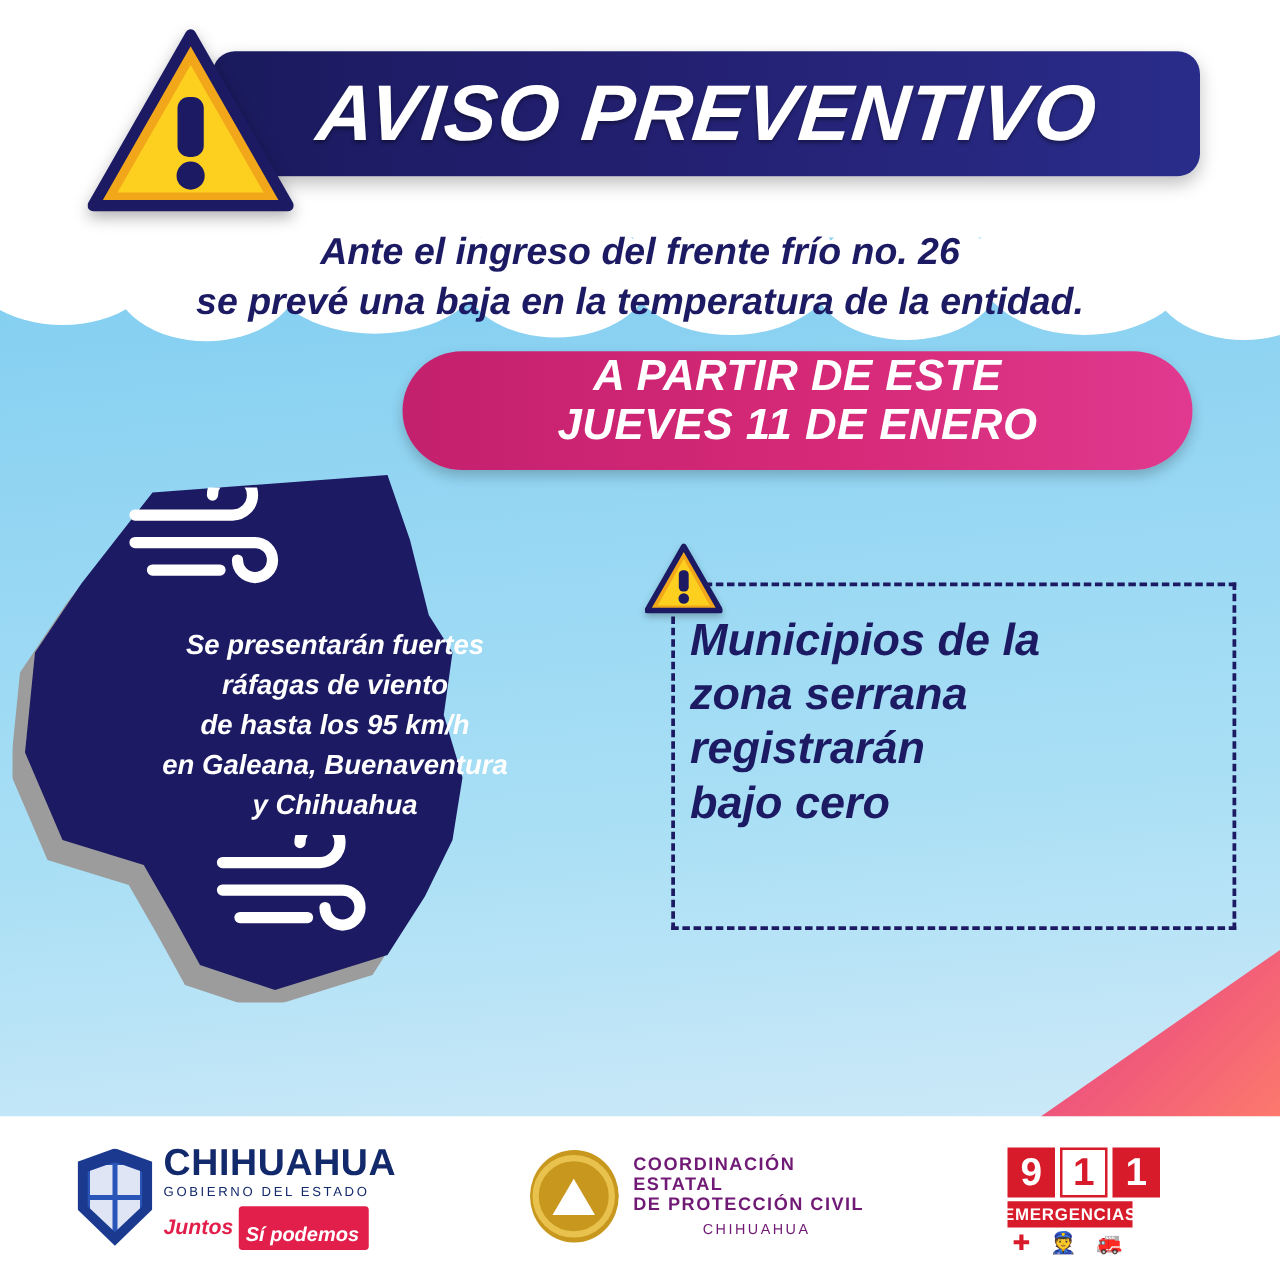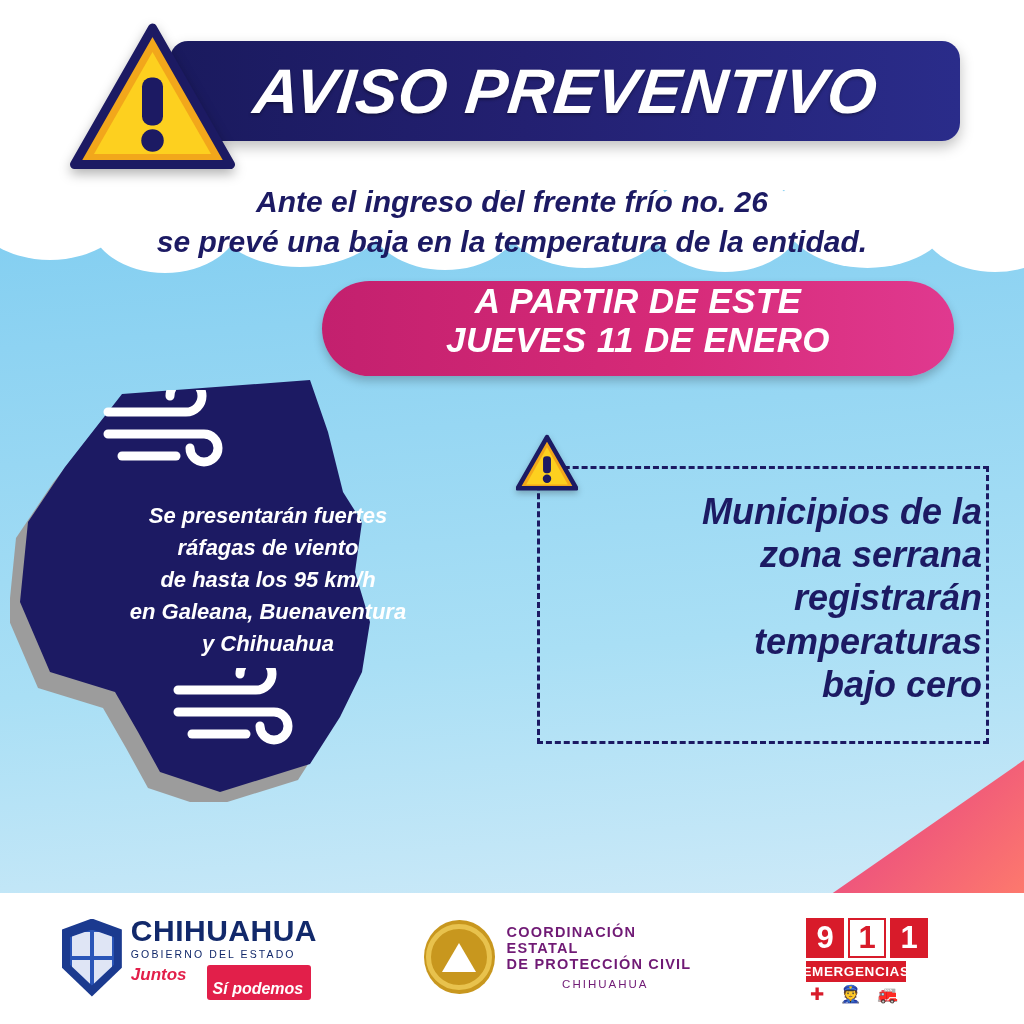--- a/index.html
+++ b/index.html
@@ -131,21 +131,21 @@
   .dashed-box {
     position: absolute;
     left: 537px; top: 466px;
     width: 452px; height: 278px;
     border: 3px dashed #1c1a63;
   }
   .dashed-text {
     position: absolute;
     left: 552px; top: 490px;
     width: 430px;
-    text-align: right;
+    text-align: left;
     color: #1c1a63;
     font-size: 36px;
     font-weight: bold;
     font-style: italic;
     line-height: 1.2;
   }
   .warn-small {
     position: absolute;
     left: 516px; top: 434px;
     width: 62px; height: 58px;
@@ -174,21 +174,21 @@
   }
   .shield-inner i { display:block; background: #ffffff; opacity:.85; margin:2px; }
   .shield-ring {
     position:absolute; inset:-3px;
     border-radius:50%;
     border: 2px solid rgba(255,255,255,.0);
   }
   .chi-text { display: flex; flex-direction: column; }
   .chi-name { color: #12296b; font-size: 30px; font-weight: bold; letter-spacing: .5px; line-height: 1; }
   .chi-sub { color: #12296b; font-size: 10.5px; letter-spacing: 2.1px; margin-top: 2px; }
-  .chi-tag { margin-top: 5px; display: flex; gap: 20px; }
+  .chi-tag { margin-top: 5px; display: flex; align-items: center; gap: 4px; }
   .chi-juntos { color: #e21f4a; font-size: 17px; font-weight: bold; font-style: italic; }
   .chi-si {
     background: #e21f4a; color: #ffffff; font-size: 16px; font-weight: bold;
     font-style: italic; padding: 15px 8px 2px 6px; border-radius: 3px;
   }
 
   .logo-pc {
     position: absolute; left: 424px; top: 916px;
     width: 280px; height: 82px;
     display: flex; align-items: center; gap: 12px;
@@ -311,21 +311,20 @@
   <svg class="warn-small" viewBox="0 0 110 100">
     <polygon points="55,4 107,95 3,95" fill="#f2a71b" stroke="#1c1a63" stroke-width="8" stroke-linejoin="round"></polygon>
     <polygon points="55,22 92,88 18,88" fill="#fdd01f"></polygon>
     <rect x="48" y="38" width="14" height="30" rx="6" fill="#1c1a63"></rect>
     <circle cx="55" cy="78" r="7.5" fill="#1c1a63"></circle>
   </svg>
   <div class="dashed-text">
     <div>Municipios de la</div>
     <div>zona serrana</div>
     <div>registrarán</div>
-    <div>temperaturas</div>
     <div>bajo cero</div>
   </div>
 
   <div class="logo-chihuahua">
     <div class="shield">
       <div class="shield-inner">
         <i></i>
           <i></i>
           <i></i>
           <i></i>

